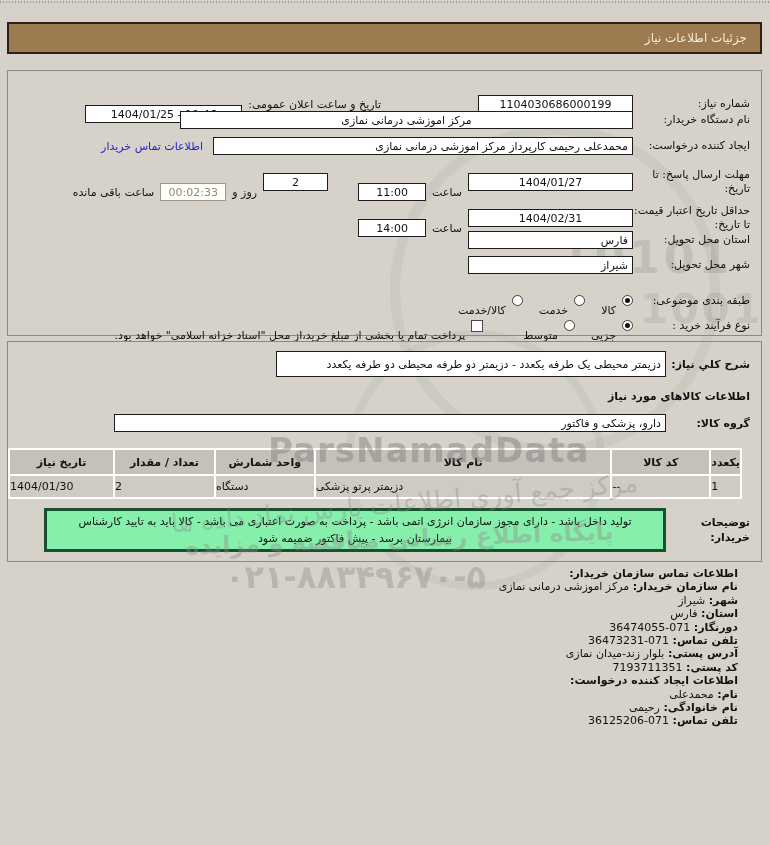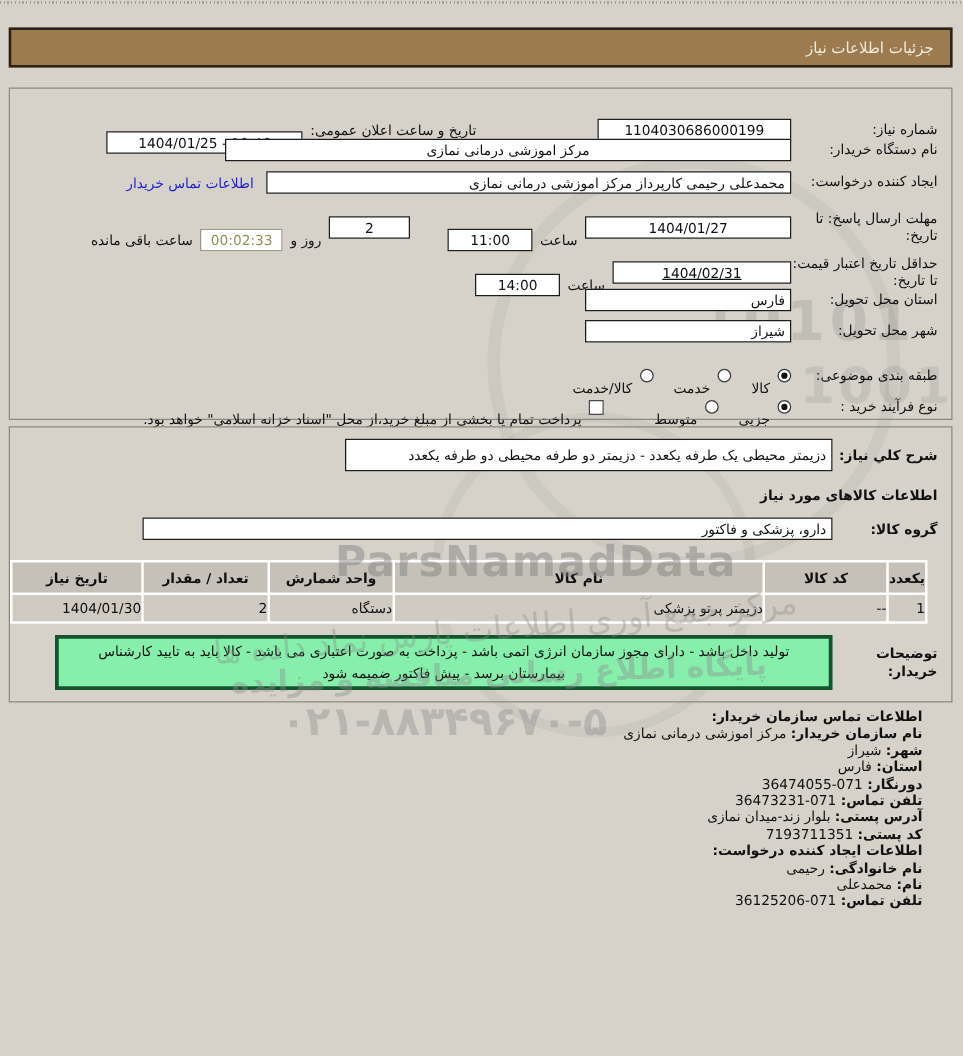--- a/index.html
+++ b/index.html
@@ -42,21 +42,21 @@
   .radio.on::after { content:""; position:absolute; inset:2px; border-radius:50%; background:#101010; }
   .checkbox { width:12px; height:12px; border:1px solid #4a4a4a; background:#fff; flex-shrink:0; }
 
   .gap6{margin-right:6px;margin-top:20px;} .gap10{margin-right:10px;} .gap16{margin-right:16px;}
   .gap30{margin-right:30px;} .gap40{margin-right:40px;}
 
   
   .items-table { border-collapse:separate; border-spacing:2px; background:#ffffff;
     table-layout:fixed; direction:rtl; }
   .items-table th { background:#c5c1b9; font-weight:bold; height:24px; font-size:11px; }
-  .items-table td { background:#cfcbc3; height:21px; text-align:right; font-size:11px; }
+  .items-table td { background:#cfcbc3; height:21px; text-align:left; font-size:11px; }
   .c0{width:26px;} .c1{width:97px;} .c2{width:295px;} .c3{width:98px;} .c4{width:99px;} .c5{width:103px;}
 
   .notes-box { background:#86efac; border:3px solid #14532d; width:622px; height:44px;
     display:flex; align-items:center; justify-content:center; text-align:center;
     padding:0 10px; line-height:1.55; }
 
   
   .contact { position:absolute; top:567px; right:20px; left:8px; padding-right:12px; line-height:13.4px; }
   .contact .hline { font-weight:bold; }
   .contact .lab { font-weight:bold; }
@@ -112,21 +112,21 @@
     <span class="gap6">ساعت</span>
     <div class="inp num gap6" style="width:68px;">11:00</div>
     <div class="inp num gap30" style="width:65px;">2</div>
     <span class="gap6">روز و</span>
     <div class="inp num yellow gap6" style="width:66px;">00:02:33</div>
     <span class="gap6">ساعت باقی مانده</span>
   </div>
 
   <div class="prow" style="top:128px;">
     <span class="lblcol">حداقل تاریخ اعتبار قیمت: تا تاریخ:</span>
-    <div class="inp num" style="width:143px;text-decoration:underline;">1404/02/31</div>
+    <div class="inp num" style="width:165px;">1404/02/31</div>
     <span class="gap6">ساعت</span>
     <div class="inp num gap6" style="width:68px;">14:00</div>
   </div>
 
   <div class="prow" style="top:160px;">
     <span class="lblcol">استان محل تحویل:</span>
     <div class="inp r" style="width:165px;">فارس</div>
   </div>
 
   <div class="prow" style="top:185px;">
@@ -208,16 +208,16 @@
 <div class="contact">
   <div class="hline">اطلاعات تماس سازمان خریدار:</div>
   <div><span class="lab">نام سازمان خریدار:</span> <span>مرکز اموزشی درمانی نمازی</span></div>
   <div><span class="lab">شهر:</span> <span>شیراز</span></div>
   <div><span class="lab">استان:</span> <span>فارس</span></div>
   <div><span class="lab">دورنگار:</span> <span dir="ltr">36474055-071</span></div>
   <div><span class="lab">تلفن تماس:</span> <span dir="ltr">36473231-071</span></div>
   <div><span class="lab">آدرس پستی:</span> <span>بلوار زند-میدان نمازی</span></div>
   <div><span class="lab">کد پستی:</span> <span dir="ltr">7193711351</span></div>
   <div class="hline">اطلاعات ایجاد کننده درخواست:</div>
+  <div><span class="lab">نام:</span> <span>محمدعلی</span></div>
   <div><span class="lab">نام خانوادگی:</span> <span>رحیمی</span></div>
-  <div><span class="lab">نام:</span> <span>محمدعلی</span></div>
   <div><span class="lab">تلفن تماس:</span> <span dir="ltr">36125206-071</span></div>
 </div>
 
 </body></html>

